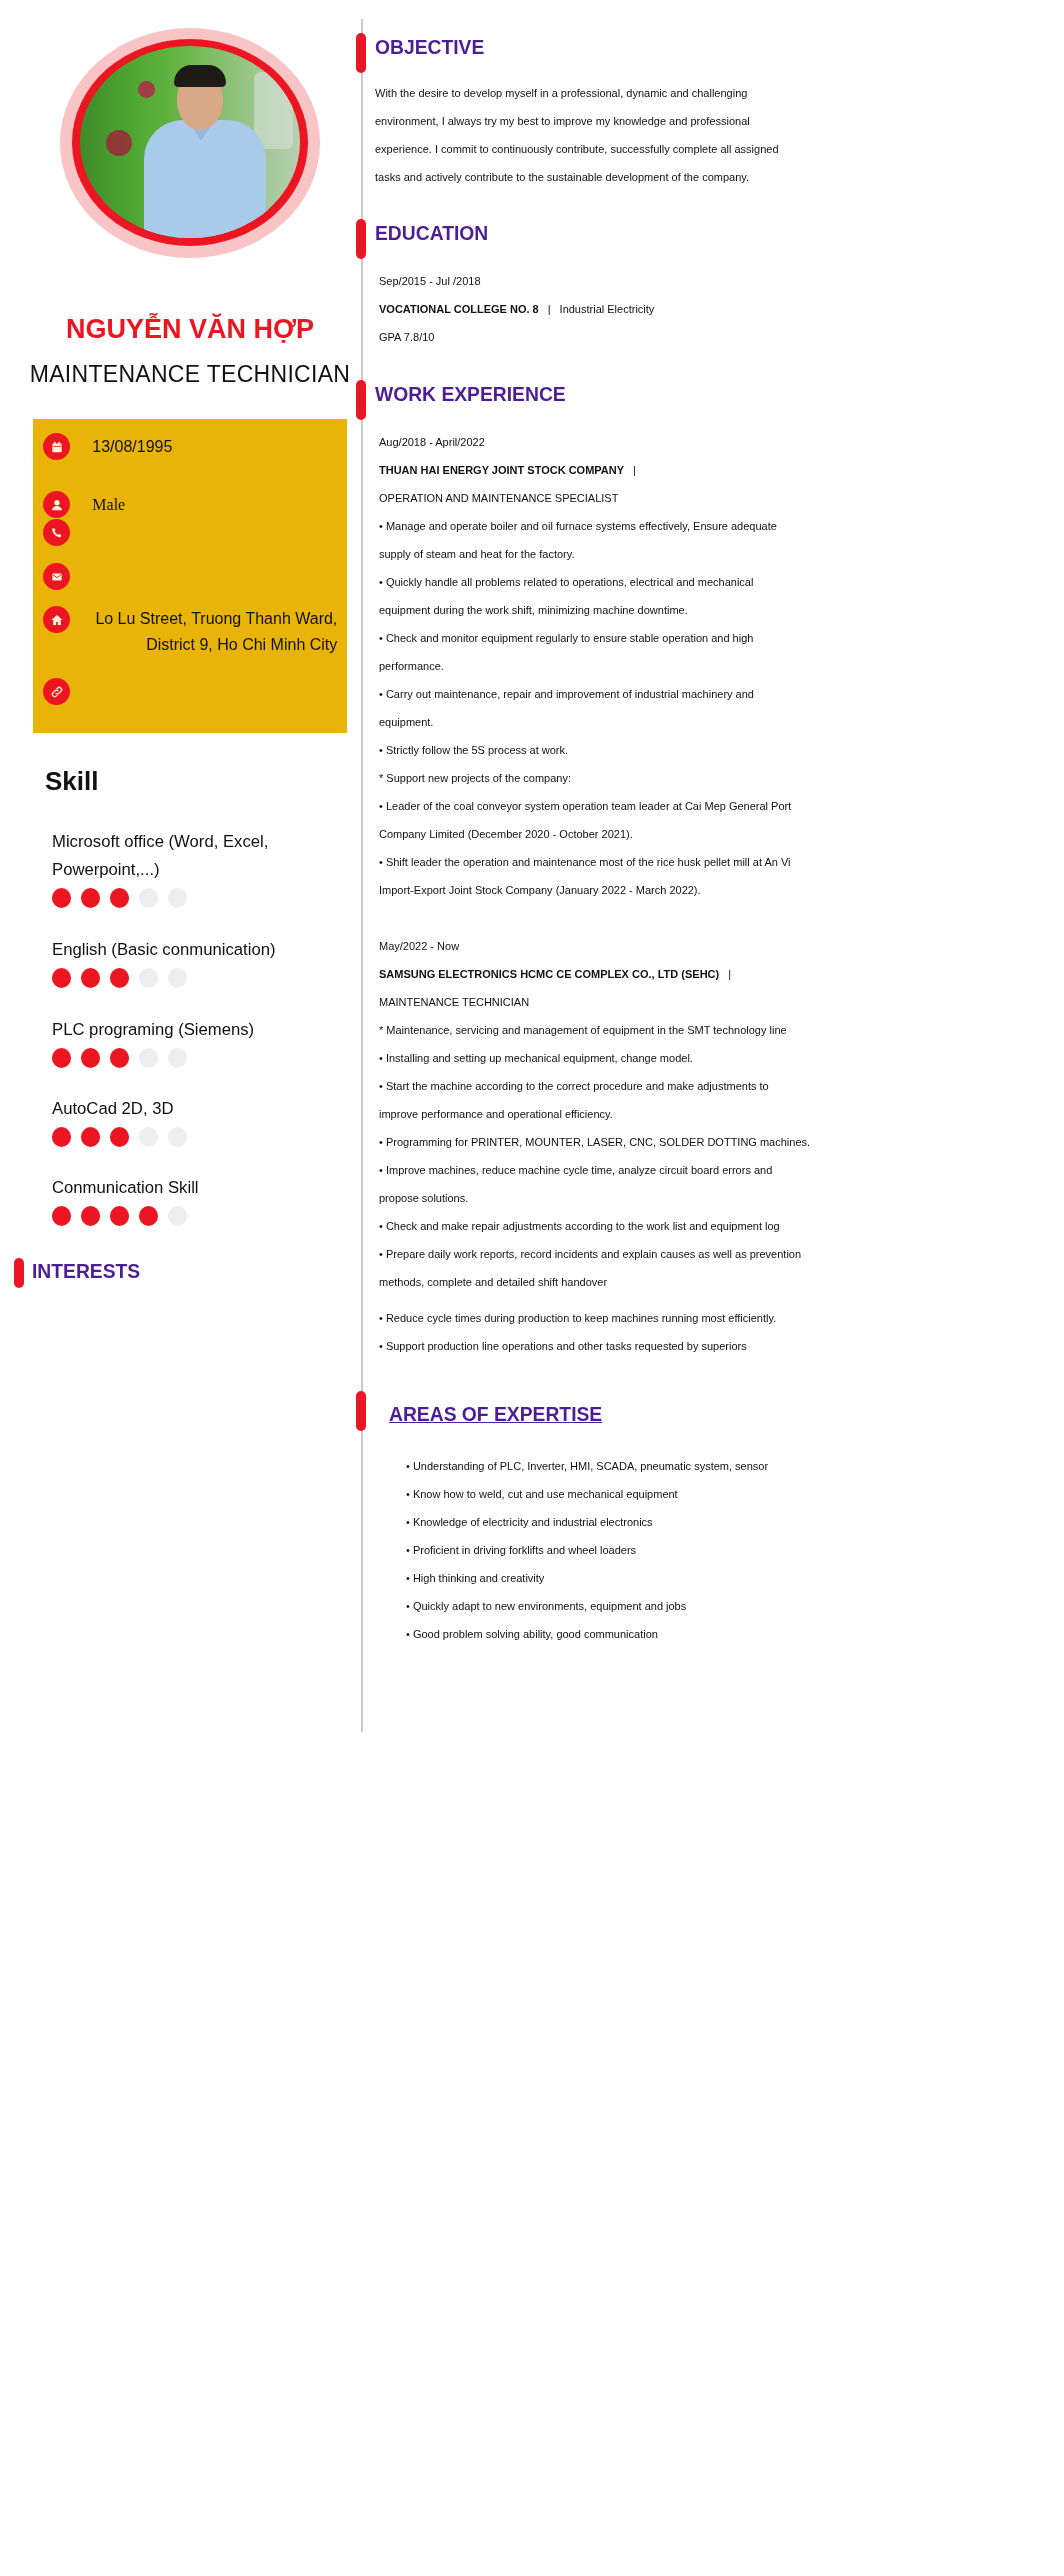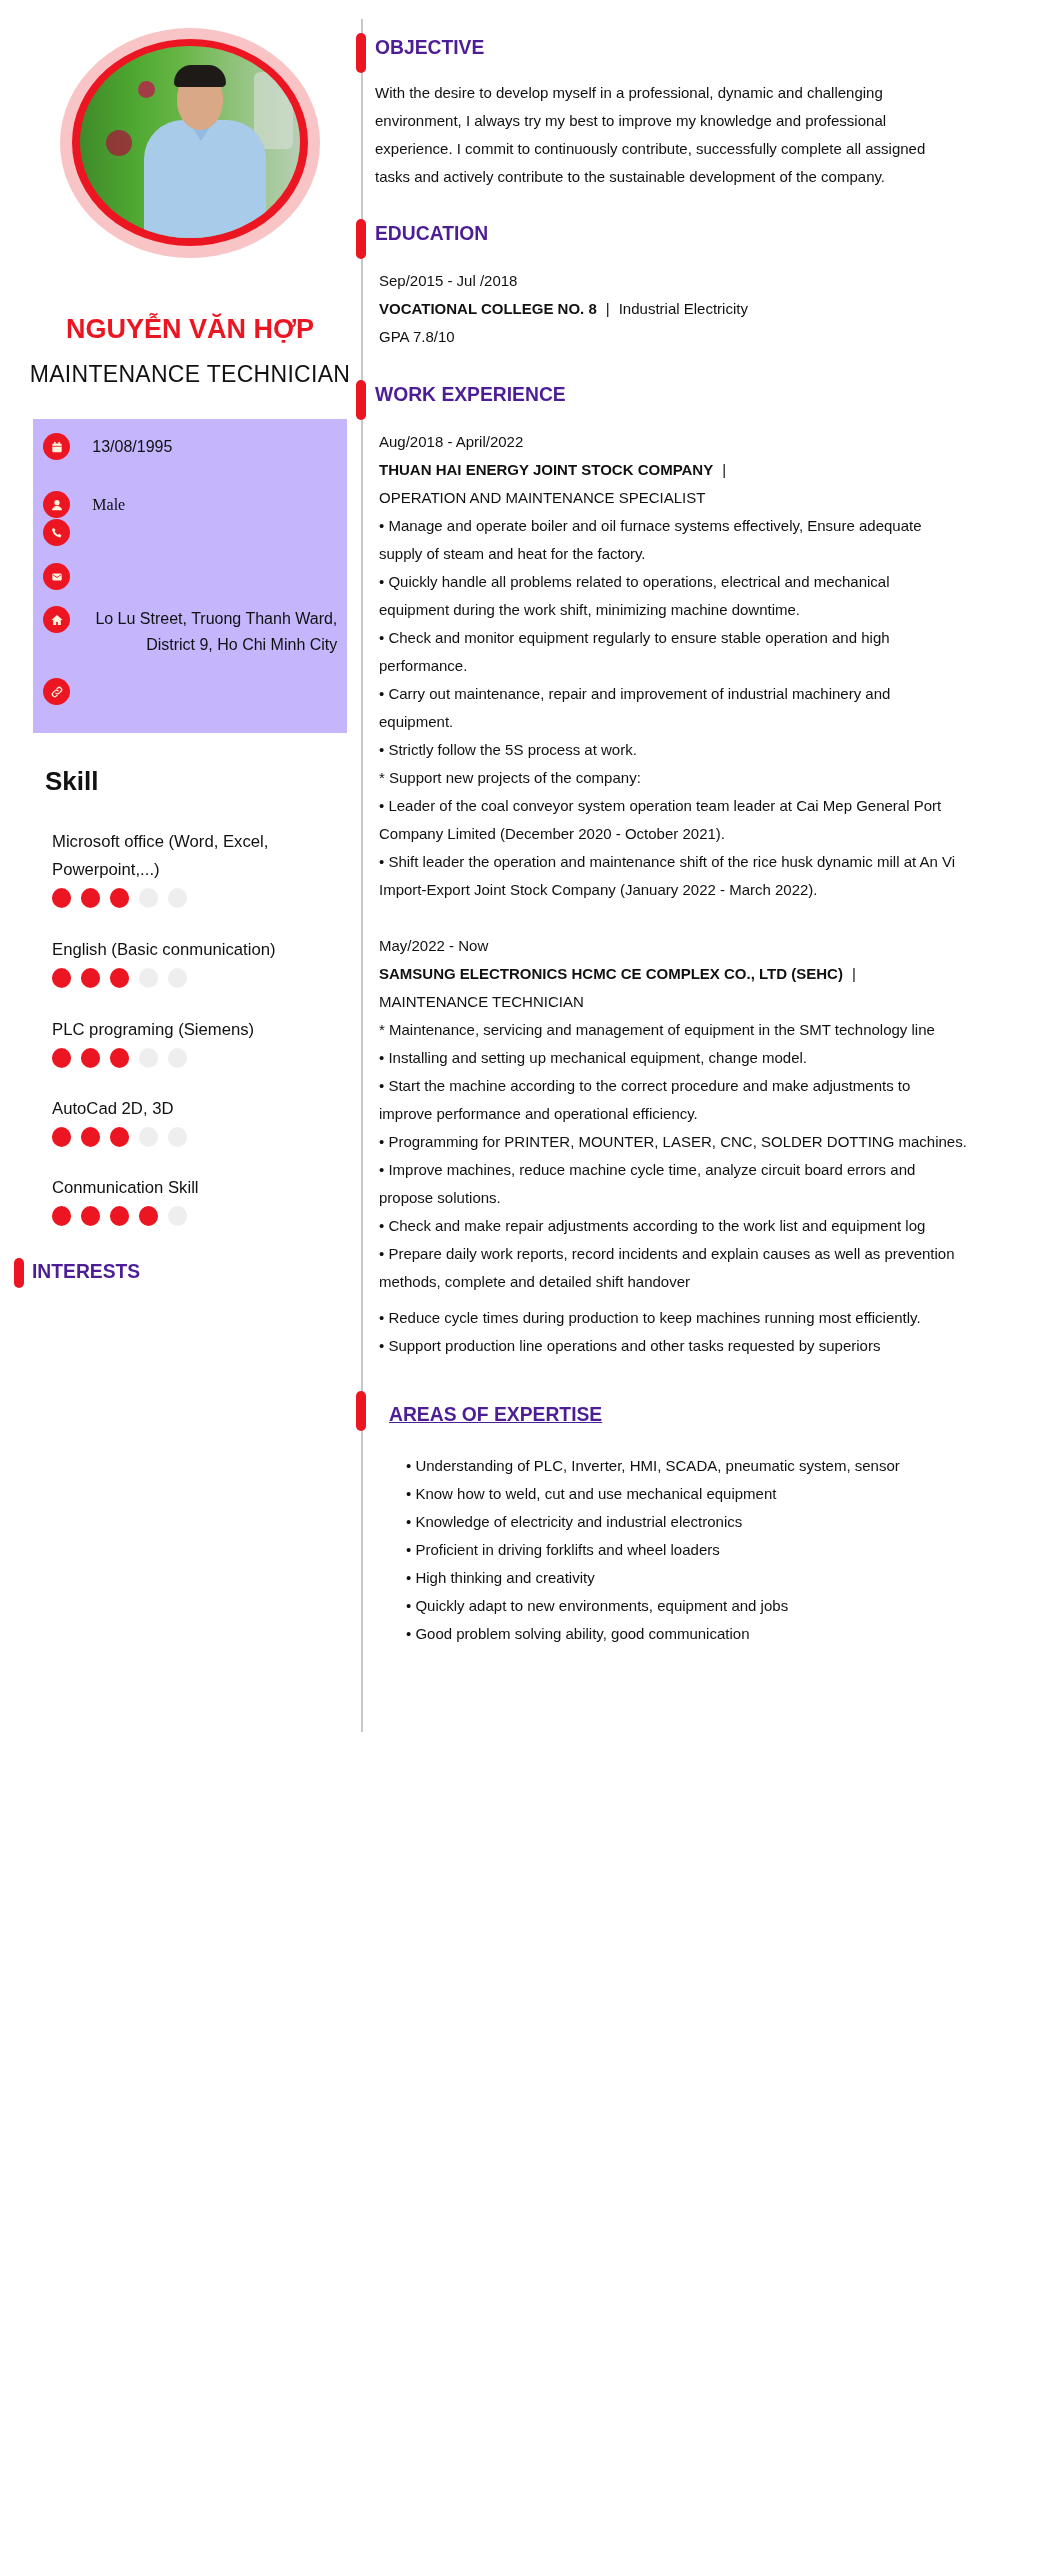--- a/index.html
+++ b/index.html
@@ -33,21 +33,21 @@
   .name {
     position: absolute; left: 0; width: 380px; top: 314px; text-align: center;
     color: #EC1622; font-weight: bold; font-size: 27px; letter-spacing: 0px;
   }
   .role {
     position: absolute; left: 0; width: 380px; top: 361px; text-align: center;
     font-size: 23px; color: #111; letter-spacing: 0.3px;
   }
   .contact-box {
     position: absolute; left: 33px; top: 419px; width: 314px; height: 314px;
-    background: #c4b5fd;
+    background: #eab308;
   }
   .contact-row { position: absolute; left: 10.3px; display: flex; align-items: flex-start; }
   .contact-icon {
     width: 27px; height: 27px; border-radius: 50%; background: #EC1622;
     display: flex; align-items: center; justify-content: center; flex: none;
   }
   .contact-icon svg { width: 14px; height: 14px; }
   .contact-text {
     margin-left: 22px; font-size: 16px; line-height: 27px; color: #111; width: 245px;
   }
@@ -62,21 +62,21 @@
 
   .pill {
     position: absolute; width: 10.3px; border-radius: 5.2px; background: #EC1622;
   }
   .sec-title {
     position: absolute; color: #4c1d95; font-weight: bold; font-size: 19.3px; letter-spacing: 0px;
   }
 
   
   .divider { position: absolute; left: 361px; top: 19.3px; width: 1.9px; height: 1713px; background: #C8C8C8; }
-  .body-text { position: absolute; font-size: 15px; line-height: 28px; color: #111; }
+  .body-text { position: absolute; font-size: 11px; line-height: 28px; color: #111; }
   .bold { font-weight: bold; }
   .sep { margin: 0 9px; font-weight: normal; }
   .clip { overflow: hidden; }
 </style>
 </head>
 <body>
 
 <div>
   <div class="photo-outer"></div>
   <div class="photo-ring"></div>
@@ -242,21 +242,21 @@
   <div>• Quickly handle all problems related to operations, electrical and mechanical</div>
   <div>equipment during the work shift, minimizing machine downtime.</div>
   <div>• Check and monitor equipment regularly to ensure stable operation and high</div>
   <div>performance.</div>
   <div>• Carry out maintenance, repair and improvement of industrial machinery and</div>
   <div>equipment.</div>
   <div>• Strictly follow the 5S process at work.</div>
   <div>* Support new projects of the company:</div>
   <div>• Leader of the coal conveyor system operation team leader at Cai Mep General Port</div>
   <div>Company Limited (December 2020 - October 2021).</div>
-  <div>• Shift leader the operation and maintenance shift of the rice husk dynamic mill at An Vi</div>
+  <div>• Shift leader the operation and maintenance most of the rice husk pellet mill at An Vi</div>
   <div>Import-Export Joint Stock Company (January 2022 - March 2022).</div>
 </div>
 
 <div class="body-text cond clip" style="left:379px; top:932px; width:670px; height:368px;">
   <div>May/2022   -  Now</div>
   <div>
     <span class="bold">SAMSUNG ELECTRONICS HCMC CE COMPLEX CO., LTD (SEHC)</span><span class="sep">|</span>
   </div>
   <div>MAINTENANCE TECHNICIAN</div>
   <div>* Maintenance, servicing and management of equipment in the SMT technology line</div>

